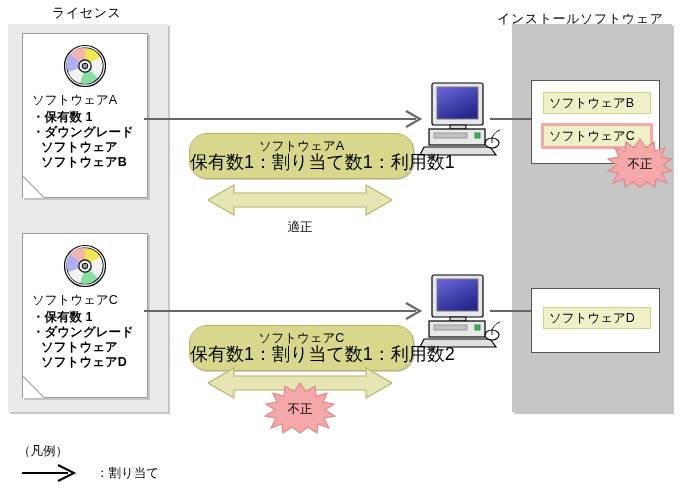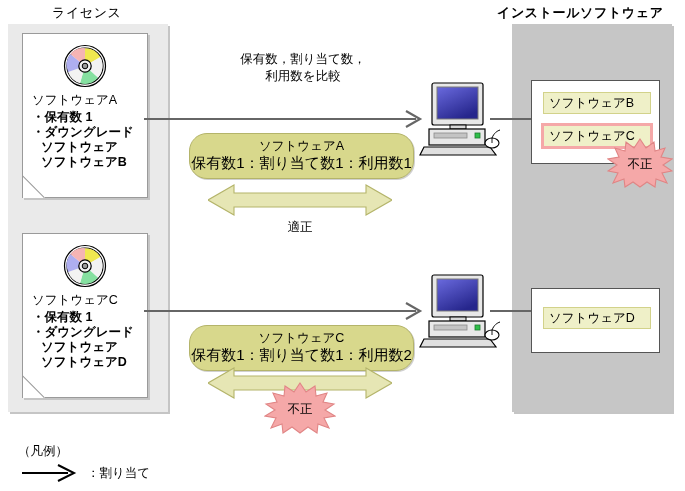--- a/index.html
+++ b/index.html
@@ -111,21 +111,21 @@
     box-shadow: 1px 1px 0 0 rgba(150,150,150,0.45);
     text-align: center;
     padding-top: 4px;
   }
   .pill .l1 {
     font-size: 12.5px;
     line-height: 16px;
     white-space: nowrap;
   }
   .pill .l2 {
-    font-size: 15px;
+    font-size: 18px;
     line-height: 17px;
     white-space: nowrap;
   }
 
   
   .dblarrow { position:absolute; }
   .dblarrow svg { display:block; }
 
   .verdict {
     position: absolute;
@@ -178,21 +178,21 @@
     white-space: nowrap;
   }
 </style>
 </head>
 <body>
 
 <div id="canvas">
 
   <div class="abs col-heading" style="left:52px; top:4px;">ライセンス</div>
 
-  <div class="abs col-heading" style="left:497px; top:4px;font-weight:bold;">インストールソフトウェア</div>
+  <div class="abs col-heading" style="left:497px; top:10px;">インストールソフトウェア</div>
 
   <div class="abs panel-license"></div>
   <div class="abs panel-installed"></div>
 
   <div class="doc" style="left:22px; top:33px; height:163px;">
     <div class="doc-body">
       <div class="cd">
         <svg width="44" height="44" viewBox="0 0 44 44">
           <circle cx="22" cy="22" r="20.5" fill="#ffffff" stroke="#000000" stroke-width="1.2"></circle>
           <circle cx="22" cy="22" r="18" fill="#f2f2f2" stroke="#000000" stroke-width="1.2"></circle>
@@ -235,24 +235,20 @@
       <div class="doc-title">ソフトウェアC</div>
       <div class="doc-line">・保有数 1</div>
       <div class="doc-line">・ダウングレード</div>
       <div class="doc-line indent">ソフトウェア</div>
       <div class="doc-line indent">ソフトウェアD</div>
     </div>
     <div class="doc-fold"></div>
     <div class="doc-fold-line"></div>
   </div>
 
-  <div class="abs compare-caption" style="left:208px; top:51px; width:190px;">
-    <div>保有数，割り当て数，</div>
-    <div>利用数を比較</div>
-  </div>
 
   <svg class="line-svg" style="left:144px; top:108px;" width="285" height="22">
     <line x1="0" y1="11" x2="272" y2="11" stroke="#666666" stroke-width="2.2"></line>
     <polyline points="262,3 276,11 262,19" fill="none" stroke="#666666" stroke-width="2.2"></polyline>
   </svg>
 
   <svg class="line-svg" style="left:144px; top:300px;" width="285" height="22">
     <line x1="0" y1="11" x2="272" y2="11" stroke="#666666" stroke-width="2.2"></line>
     <polyline points="262,3 276,11 262,19" fill="none" stroke="#666666" stroke-width="2.2"></polyline>
   </svg>
@@ -364,15 +360,15 @@
     <div class="sw-chip" style="left:11px; top:18px; width:97px;">ソフトウェアD</div>
   </div>
 
   <div class="legend-title" style="left:18px; top:443px;">（凡例）</div>
 
   <svg class="line-svg" style="left:20px; top:463px;" width="62" height="20">
     <line x1="2" y1="10" x2="48" y2="10" stroke="#000000" stroke-width="2"></line>
     <polyline points="38,2 54,10 38,18" fill="none" stroke="#000000" stroke-width="2"></polyline>
   </svg>
 
-  <div class="legend-label" style="left:87px; top:465px;">：割り当て</div>
+  <div class="legend-label" style="left:96px; top:465px;">：割り当て</div>
 
 </div>
 
 </body></html>

